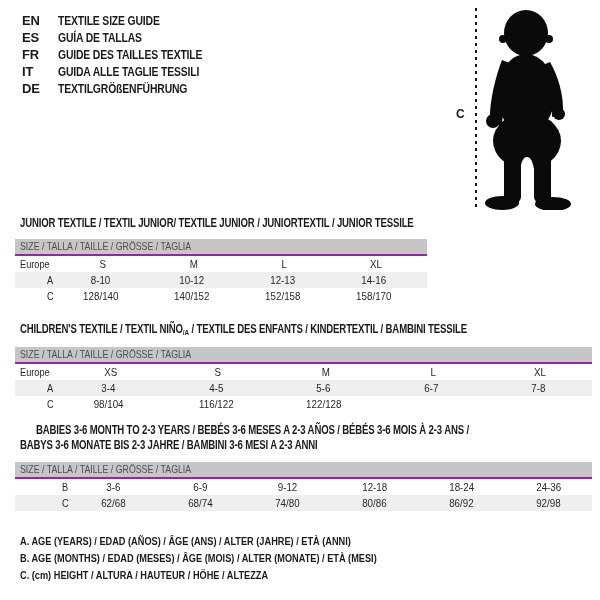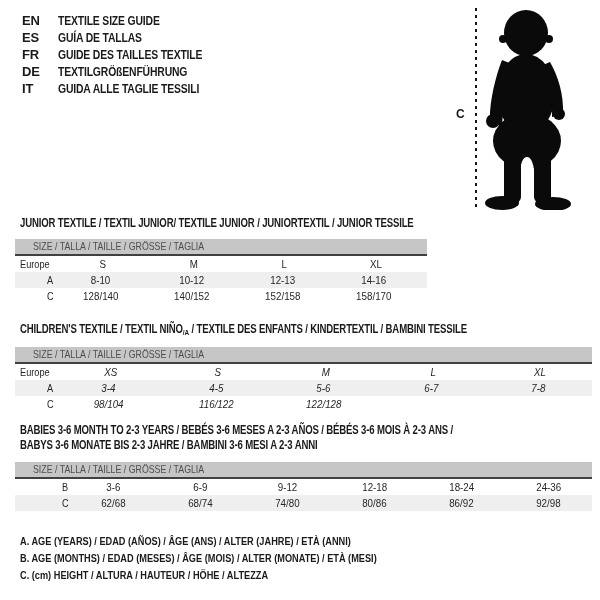--- a/index.html
+++ b/index.html
@@ -24,32 +24,32 @@
   .c-label{left:456px;top:107px;font-weight:bold;font-size:12px;}
   .baby-svg{left:482px;top:8px;}
 
   
   .tbl-title{font-weight:bold;font-size:12px;letter-spacing:-0.2px;height:14px;line-height:14px;}
   .tbl-title sub, .sub-txt{font-size:8px;vertical-align:-2px;}
   .footnote{font-weight:bold;font-size:11.5px;height:14px;line-height:14px;}
 
   
   .tbl{left:15px;}
-  .hdr-bar{height:15px;line-height:15px;background:#c6c6c6;border-bottom:2px solid #404040;
-    color:#4d4d4d;font-size:11px;padding-left:18px;}
+  .hdr-bar{height:15px;line-height:15px;background:#c6c6c6;border-bottom:2px solid #a21caf;
+    color:#4d4d4d;font-size:11px;padding-left:5px;}
   .row{display:flex;height:16px;line-height:16px;font-size:11.5px;color:#262626;}
   .row.alt{background:#efefef;}
   .lbl{text-align:right;padding-left:5px;box-sizing:border-box;}
   .cell{text-align:center;}
   .t1{width:412px;}
   .t1 .lbl{flex:0 0 40px;}
   .t1 .cell{flex:0 0 91px;}
   .t2,.t3{width:577px;}
   .t2 .lbl{flex:0 0 40px;}
-  .t2 .cell{flex:0 0 107.4px;font-style:italic;}
+  .t2 .cell{flex:0 0 107.4px;}
   .t3 .lbl{flex:0 0 55px;}
   .t3 .cell{flex:0 0 87px;}
 </style>
 </head>
 <body>
 
 <div class="page">
 
   <div class="abs lang-block">
     <div class="lang-row">
@@ -58,26 +58,26 @@
     </div>
     <div class="lang-row">
       <span class="lang-code">ES</span>
       <span class="lang-label cond">GUÍA DE TALLAS</span>
     </div>
     <div class="lang-row">
       <span class="lang-code">FR</span>
       <span class="lang-label cond">GUIDE DES TAILLES TEXTILE</span>
     </div>
     <div class="lang-row">
+      <span class="lang-code">IT</span>
+      <span class="lang-label cond">GUIDA ALLE TAGLIE TESSILI</span>
+    </div>
+    <div class="lang-row">
       <span class="lang-code">DE</span>
       <span class="lang-label cond">TEXTILGRÖßENFÜHRUNG</span>
-    </div>
-    <div class="lang-row">
-      <span class="lang-code">IT</span>
-      <span class="lang-label cond">GUIDA ALLE TAGLIE TESSILI</span>
     </div>
   </div>
 
   <div class="abs dotline"></div>
   <div class="abs c-label">C</div>
   <svg class="abs baby-svg" width="100" height="202" viewBox="0 0 100 202" xmlns="http://www.w3.org/2000/svg">
     <g fill="#0a0a0a">
       <ellipse cx="44" cy="25" rx="22" ry="23"></ellipse>
       <circle cx="21" cy="31" r="4"></circle>
       <circle cx="67" cy="31" r="4"></circle>
@@ -149,21 +149,21 @@
       <span class="cell"><span class="condC">7-8</span></span>
     </div>
     <div class="row">
       <span class="lbl"><span class="cond">C</span></span>
       <span class="cell"><span class="condC">98/104</span></span>
       <span class="cell"><span class="condC">116/122</span></span>
       <span class="cell"><span class="condC">122/128</span></span>
     </div>
   </div>
 
-  <div class="abs tbl-title" style="left:20px;top:423px;text-decoration:underline;">
+  <div class="abs tbl-title" style="left:36px;top:423px;text-decoration:underline;">
     <span class="cond">BABIES 3-6 MONTH TO 2-3 YEARS / BEBÉS 3-6 MESES A 2-3 AÑOS / BÉBÉS 3-6 MOIS À 2-3 ANS /</span>
   </div>
   <div class="abs tbl-title" style="left:20px;top:438px;">
     <span class="cond">BABYS 3-6 MONATE BIS 2-3 JAHRE / BAMBINI 3-6 MESI A 2-3 ANNI</span>
   </div>
   <div class="abs tbl t3" style="top:462px;">
     <div class="hdr-bar">
       <span class="cond">SIZE / TALLA / TAILLE / GRÖSSE / TAGLIA</span>
     </div>
     <div class="row">

